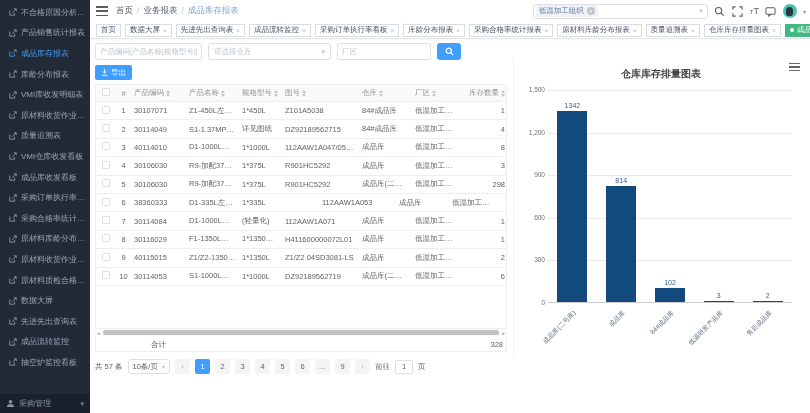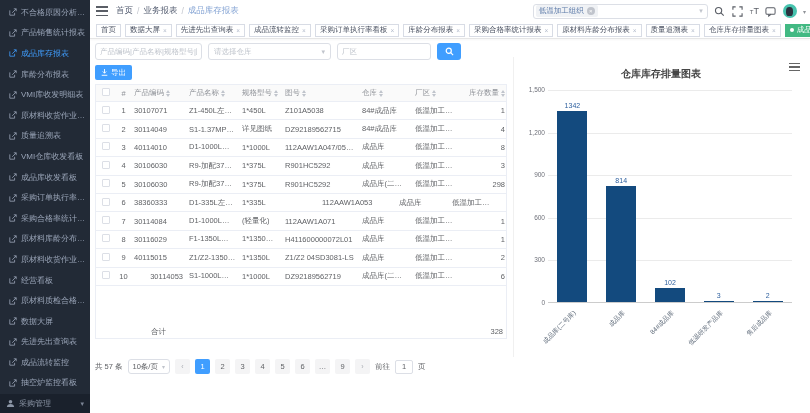--- a/index.html
+++ b/index.html
@@ -65,21 +65,21 @@
   .chk { width:8px; height:8px; border:1px solid #dcdfe6; border-radius:1px; background:#fff; display:inline-block; cursor:pointer; }
   .sorters { display:inline-flex; flex-direction:column; gap:1px; margin-left:2px; vertical-align:middle; }
   .sorters i { width:0; height:0; border-left:2.5px solid transparent; border-right:2.5px solid transparent; display:block; cursor:pointer; }
   .sorters .up { border-bottom:3px solid #c0c4cc; }
   .sorters .dn { border-top:3px solid #c0c4cc; }
 
   .hscroll { position:absolute; left:5px; top:290px; width:412px; height:7px; background:#fafafa; display:flex; align-items:center; }
   .hs-arrow { width:7px; text-align:center; font-size:5px; color:#999; }
   .hs-thumb { flex:1; height:5px; background:#c1c1c1; border-radius:3px; margin:0 1px; cursor:pointer; }
 
-  .total-row { position:absolute; left:5px; top:284px; width:412px; height:16px; border:1px solid #ebeef5; border-top:none; background:#fff; font-size:7.5px; color:#606266; }
+  .total-row { position:absolute; left:5px; top:297px; width:412px; height:16px; border:1px solid #ebeef5; border-top:none; background:#fff; font-size:7.5px; color:#606266; }
   .total-label { position:absolute; left:35px; width:55px; text-align:center; top:4px; }
   .total-value { position:absolute; left:363px; width:44px; text-align:right; top:4px; }
 
   
   .pager { position:absolute; left:5px; top:320px; display:flex; align-items:center; gap:5px; font-size:7.5px; color:#606266; }
   .pg-select { height:15px; border:1px solid #dcdfe6; border-radius:3px; display:flex; align-items:center; gap:4px; padding:0 4px; cursor:pointer; }
   .pg-select .dd { color:#c0c4cc; font-size:6px; }
   .pg-btn { min-width:15px; height:15px; background:#f4f4f5; border-radius:2px; display:flex; align-items:center; justify-content:center; cursor:pointer; color:#606266; padding:0 2px; }
   .pg-btn.active { background:#409eff; color:#fff; }
   .pg-btn.arrow { color:#a8abb2; font-size:7px; }
@@ -185,27 +185,20 @@
           <path d="M4 6 L9 1 M6 1 L9 1 L9 4" fill="none" stroke="currentColor" stroke-width="1"></path>
         </svg>
     <span class="lbl">原材料库龄分布报表</span>
   </div>
       <div class="side-item">
     <svg class="lnk-ico" viewBox="0 0 10 10">
           <path d="M1 3 L1 9 L7 9 L7 6" fill="none" stroke="currentColor" stroke-width="1"></path>
           <path d="M4 6 L9 1 M6 1 L9 1 L9 4" fill="none" stroke="currentColor" stroke-width="1"></path>
         </svg>
     <span class="lbl">原材料收货作业看板</span>
-  </div>
-      <div class="side-item">
-    <svg class="lnk-ico" viewBox="0 0 10 10">
-          <path d="M1 3 L1 9 L7 9 L7 6" fill="none" stroke="currentColor" stroke-width="1"></path>
-          <path d="M4 6 L9 1 M6 1 L9 1 L9 4" fill="none" stroke="currentColor" stroke-width="1"></path>
-        </svg>
-    <span class="lbl">经营看板</span>
   </div>
       <div class="side-item">
     <svg class="lnk-ico" viewBox="0 0 10 10">
           <path d="M1 3 L1 9 L7 9 L7 6" fill="none" stroke="currentColor" stroke-width="1"></path>
           <path d="M4 6 L9 1 M6 1 L9 1 L9 4" fill="none" stroke="currentColor" stroke-width="1"></path>
         </svg>
     <span class="lbl">原材料质检合格率报表</span>
   </div>
       <div class="side-item">
     <svg class="lnk-ico" viewBox="0 0 10 10">
@@ -506,21 +499,21 @@
           <div class="t-cell" style="width: 53px;">Z1/Z2-1350零售单瓶</div>
           <div class="t-cell" style="width: 43px;">1*1350L</div>
           <div class="t-cell" style="width: 77px;">Z1/Z2 04SD3081-LS</div>
           <div class="t-cell" style="width: 53px;">成品库</div>
           <div class="t-cell" style="width: 47px;">低温加工组织</div>
           <div class="t-cell num" style="width: 49px;">2</div>
         </div>
         <div class="t-row">
           <div class="t-cell ctr" style="width: 20px;"><span class="chk"></span></div>
           <div class="t-cell ctr" style="width: 15px;">10</div>
-          <div class="t-cell" style="width: 55px; text-align: right;">30114053</div>
+          <div class="t-cell" style="width: 55px;">30114053</div>
           <div class="t-cell" style="width: 53px;">S1-1000L主副罐(氦压...</div>
           <div class="t-cell" style="width: 43px;">1*1000L</div>
           <div class="t-cell" style="width: 77px;">DZ92189562719</div>
           <div class="t-cell" style="width: 53px;">成品库(二号库)</div>
           <div class="t-cell" style="width: 47px;">低温加工组织</div>
           <div class="t-cell num" style="width: 49px;">6</div>
         </div>
       </div>
   </div>
 

